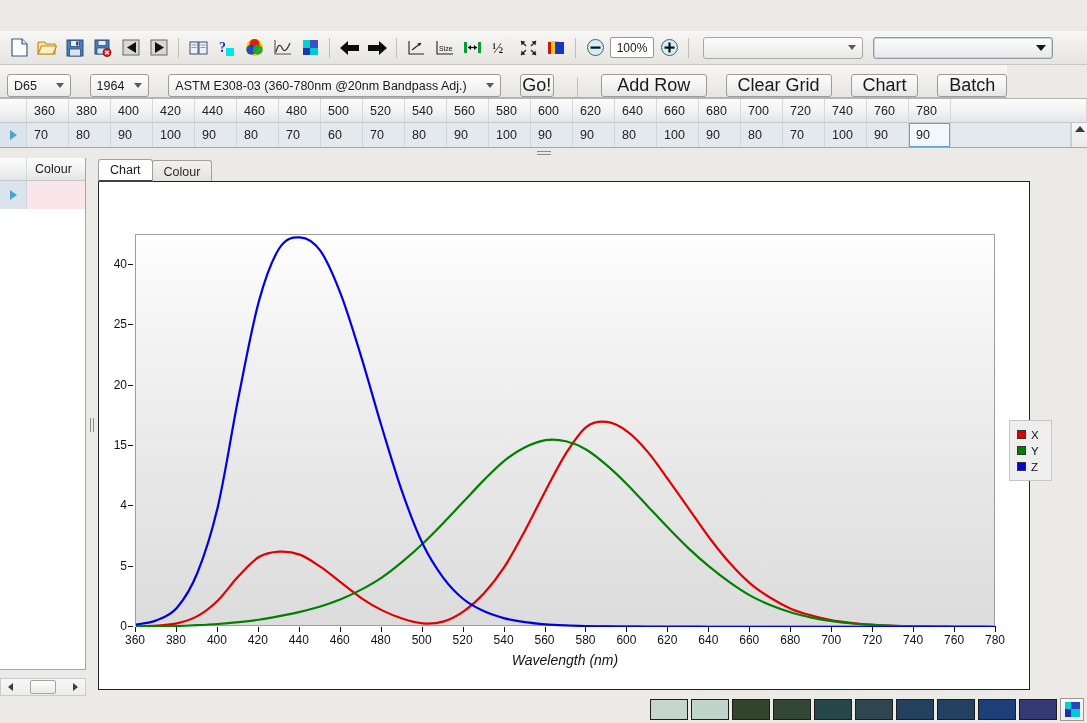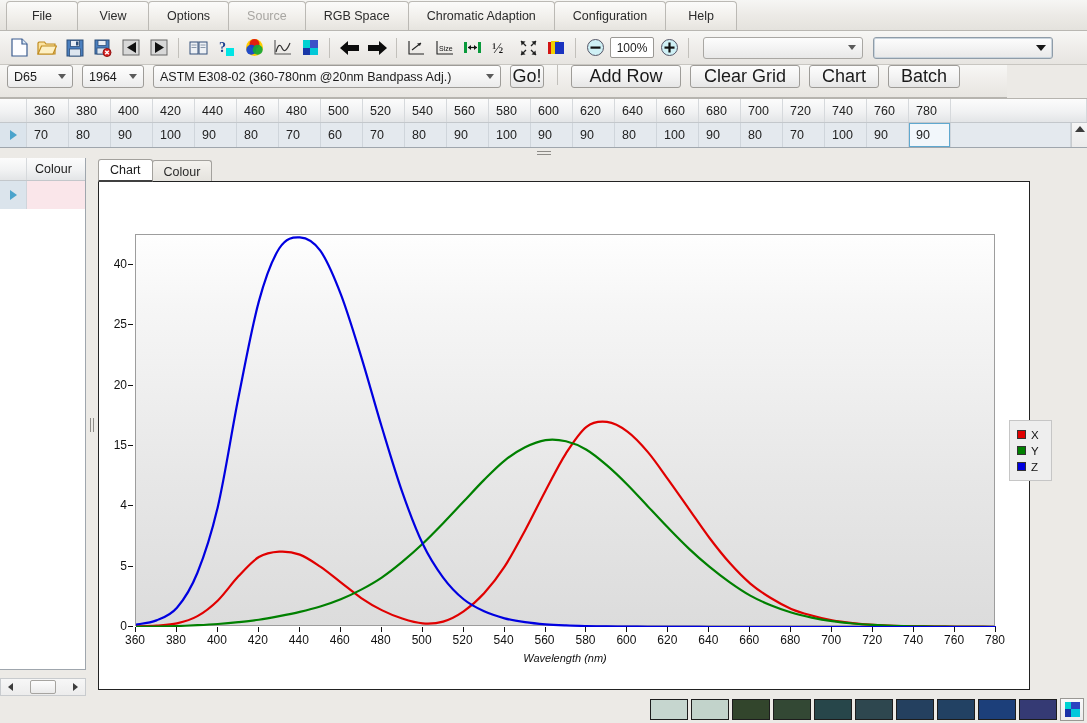--- a/index.html
+++ b/index.html
@@ -59,21 +59,21 @@
   .tcombo.wide2 { width: 180px; margin-left: 8px; border-color: #8f9ca8;
      box-shadow: 0 0 0 1px #c9d4dd inset; }
   .caret { width:0;height:0;border-left:4px solid transparent;border-right:4px solid transparent;border-top:5px solid #5a5a5a; }
   .caret.dark { border-top-color:#171717; border-left-width:5px;border-right-width:5px;border-top-width:6px; }
 
   
   .toolbar2 {
     position: absolute; left: 0; top: 65px; width: 1007px; height: 33px;
     background: linear-gradient(to bottom,#f7f7f5 0%,#efedea 50%,#e7e5e1 100%);
     border-bottom: 1px solid #b6b4af;
-    display: flex; align-items: flex-start; padding-left: 7px; gap: 9px;
+    display: flex; align-items: flex-end; padding-left: 7px; gap: 19px;
   }
   .selbox {
     height: 23px; background: linear-gradient(to bottom,#fefefe,#f4f4f4 60%,#ebebeb);
     border: 1px solid #9e9c98; border-radius: 3px;
     display: flex; align-items: center; padding: 0 6px; font-size: 12.5px;
     justify-content: space-between;
   }
   .selbox .txt { white-space: nowrap; overflow: hidden; }
   .btn {
     height: 23px; background: linear-gradient(to bottom,#fdfdfd,#f2f2f2 55%,#e6e6e6);
@@ -171,21 +171,21 @@
     border: 1px solid #9d9d9d;
   }
   .ylabels { position: absolute; left: -32px; top: 0; width: 30px; height: 392px; }
   .ylab { position: absolute; right: 6px; font-size: 12px; transform: translateY(-50%); color: #111; white-space: nowrap; }
   .ytick { position: absolute; right: 0; width: 5px; height: 1px; background: #111; }
   .xlabels { position: absolute; left: 0; top: 393px; width: 860px; height: 24px; }
   .xlab { position: absolute; top: 6px; font-size: 12px; transform: translateX(-50%); color: #111; }
   .xtick { position: absolute; top: 0; width: 1px; height: 5px; background: #111; }
   .axistitle {
     position: absolute; left: 0; top: 418px; width: 860px; text-align: center;
-    font-size: 11px; font-style: italic; font-family: "Liberation Sans", sans-serif; color: #111;
+    font-size: 14px; font-style: italic; font-family: "Liberation Sans", sans-serif; color: #111;
   }
   .legendbox {
     position: absolute; left: 1009px; top: 420px; width: 43px; height: 61px;
     background: #eeeeee; border: 1px solid #c6c6c6;
     display: flex; flex-direction: column; justify-content: center; padding-left: 7px; gap: 4px;
   }
   .legitem { display: flex; align-items: center; gap: 5px; font-size: 11.5px; color: #111; }
   .legswatch { width: 9px; height: 9px; border: 1px solid #333; }
 
   
@@ -198,30 +198,20 @@
   .swatchrow { position: absolute; right: 3px; top: 697px; height: 24px; display: flex; align-items: center; gap: 3px; }
   .sw { width: 38px; height: 21px; border: 1px solid #1d1d1d; }
   .swbtn { width: 24px; height: 23px; background: linear-gradient(to bottom,#fafafa,#ececec);
      border: 1px solid #9a9894; display:flex; align-items:center; justify-content:center; }
 </style>
 </head>
 <body>
 
 <div id="app">
 
-  <div class="menubar" id="menubar">
-      <div class="menutab">File</div>
-      <div class="menutab">View</div>
-      <div class="menutab">Options</div>
-      <div class="menutab disabled">Source</div>
-      <div class="menutab">RGB Space</div>
-      <div class="menutab">Chromatic Adaption</div>
-      <div class="menutab">Configuration</div>
-      <div class="menutab">Help</div>
-    </div>
 
   <div class="toolbar1">
     <div class="tbtn">
       <svg width="17" height="19" viewBox="0 0 17 19">
           <polygon points="1,1 11,1 16,6 16,18 1,18" fill="#fdfdff" stroke="#3b5c8f" stroke-width="1.2"></polygon>
           <polyline points="11,1 11,6 16,6" fill="#dce9f7" stroke="#3b5c8f" stroke-width="1.2"></polyline>
         </svg>
     </div>
     <div class="tbtn">
       <svg width="20" height="17" viewBox="0 0 20 17">
@@ -378,21 +368,21 @@
   <div class="toolbar2">
     <div class="selbox" style="width:66px">
       <span class="txt">D65</span>
       <span class="caret"></span>
     </div>
     <div class="selbox" style="width:62px">
       <span class="txt">1964</span>
       <span class="caret"></span>
     </div>
     <div class="selbox" style="width:348px">
-      <span class="txt">ASTM E308-02 (360-780nm @20nm Bandpass Adj.)</span>
+      <span class="txt">ASTM E308-03 (360-780nm @20nm Bandpass Adj.)</span>
       <span class="caret"></span>
     </div>
     <div class="btn" style="width:34px">Go!</div>
     <div class="tsep"></div>
     <div class="btn" style="width:110px">Add Row</div>
     <div class="btn" style="width:110px">Clear Grid</div>
     <div class="btn" style="width:70px">Chart</div>
     <div class="btn" style="width:72px">Batch</div>
   </div>
 

